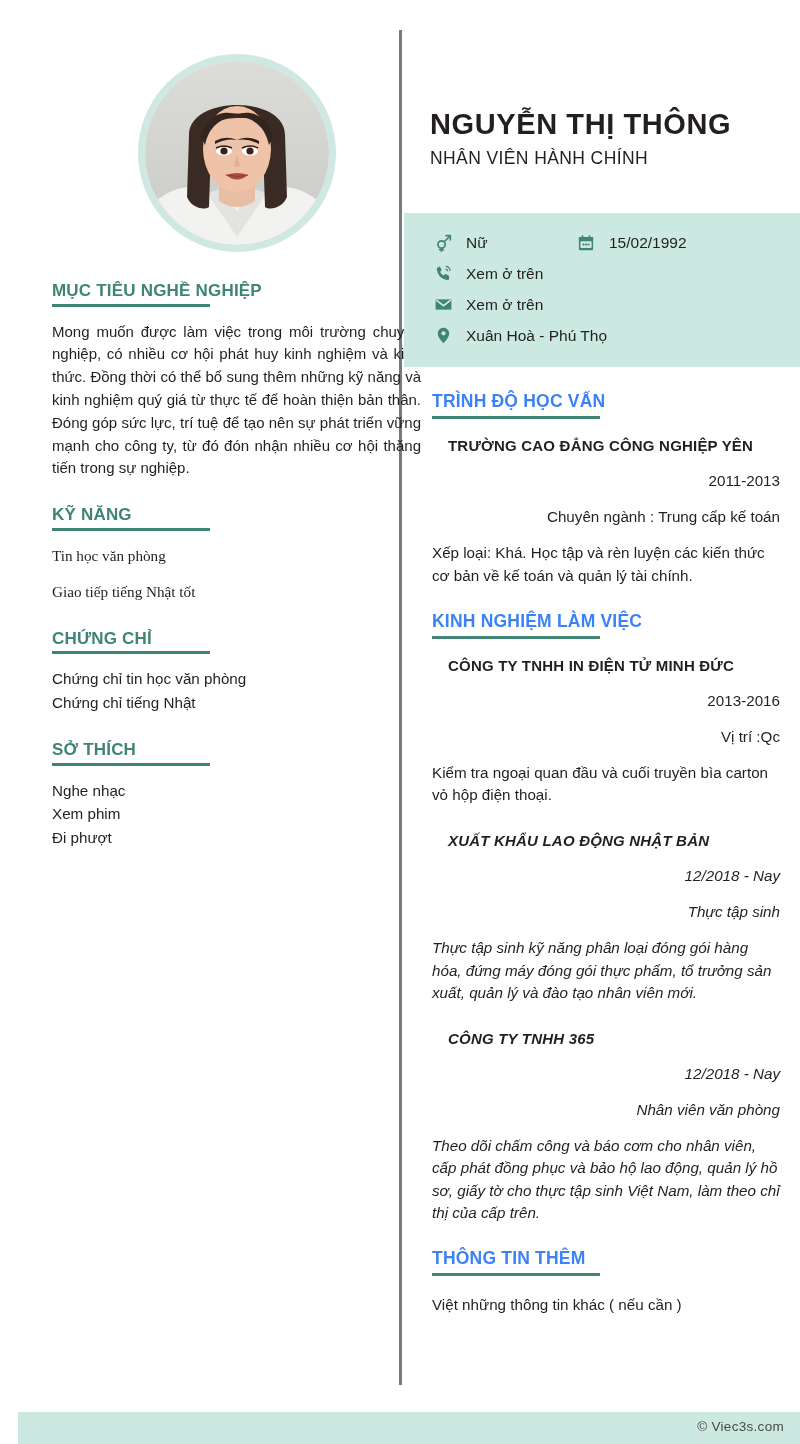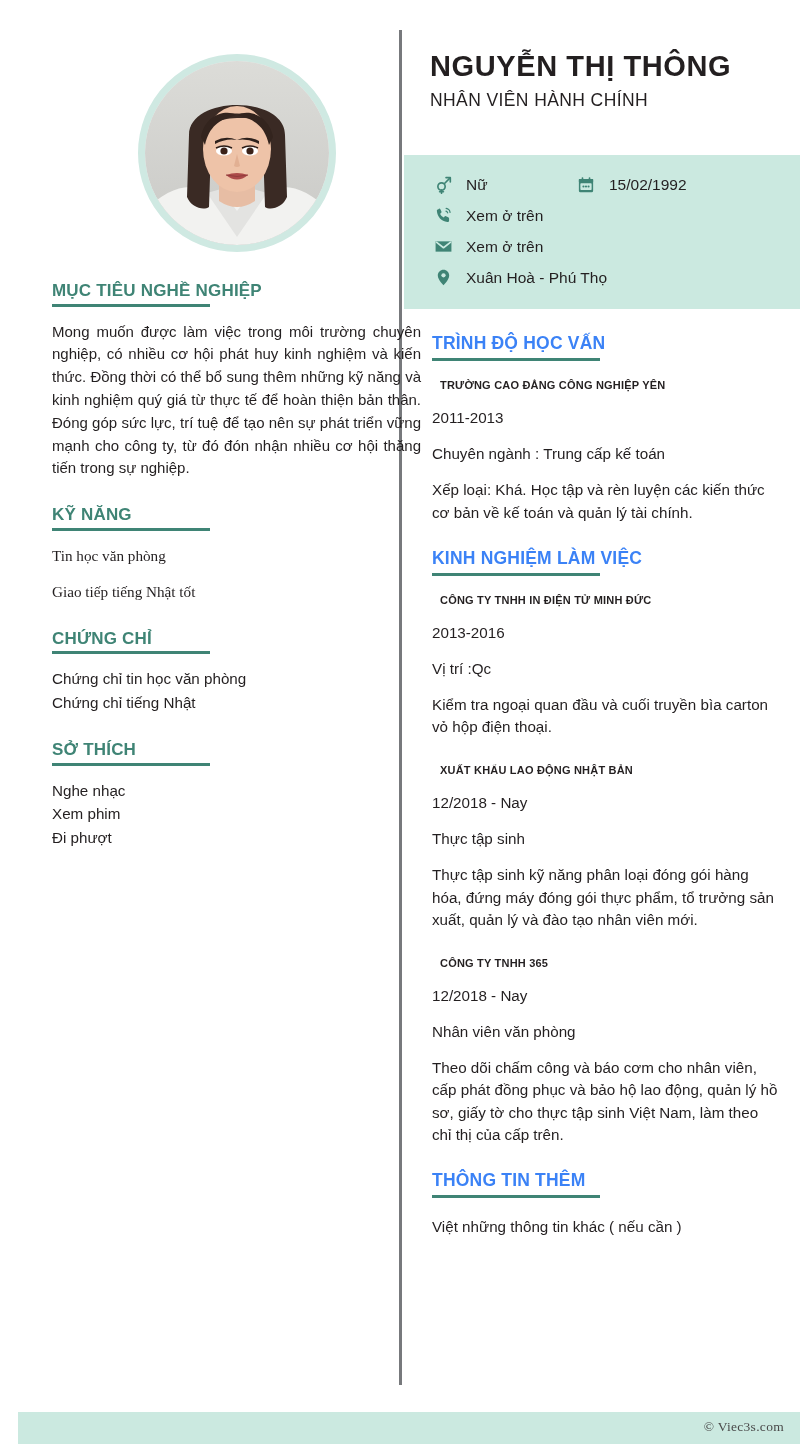--- a/index.html
+++ b/index.html
@@ -101,21 +101,21 @@
   #right-column {
     position: absolute;
     left: 404px;
     top: 0;
     width: 396px;
     height: 1444px;
     box-sizing: border-box;
   }
 
   #name-block {
-    padding: 50px 0 0 26px;
+    padding: 108px 0 0 26px;
   }
   #full-name {
     font-size: 29px;
     font-weight: bold;
     letter-spacing: 0.6px;
     color: #231f20;
     line-height: 1.15;
     margin: 0 0 7px 0;
   }
   #job-title {
@@ -174,34 +174,35 @@
   .rule-right {
     width: 168px;
     height: 3px;
     background: #3f8475;
     margin-left: 28px;
     margin-bottom: 18px;
   }
   .right-section { margin-top: 24px; }
 
   .entry { padding: 0 20px 0 28px; }
-  .entry + .entry { margin-top: 26px; }
+  .entry + .entry { margin-top: 26px; font-style: italic; }
   .entry-title {
-    font-size: 11px;
+    font-size: 15px;
     font-weight: bold;
     letter-spacing: 0.2px;
     color: #231f20;
-    margin: 0 0 14px 8px;
+    margin: 0 0 14px 16px;
     line-height: 1.25;
   }
   .entry-line {
     font-size: 15.2px;
     color: #231f20;
     margin: 0 0 14px 0;
     line-height: 1.45;
+    text-align: right;
   }
   .entry-line:last-child { margin-bottom: 0; }
   .entry-desc {
     font-size: 15.2px;
     color: #231f20;
     margin: 0;
     line-height: 1.47;
   }
 
   
@@ -211,21 +212,21 @@
     top: 1412px;
     width: 782px;
     height: 32px;
     background: #cbe9e0;
     box-sizing: border-box;
   }
   #footer-credit {
     position: absolute;
     right: 16px;
     top: 7px;
-    font-family: Liberation Serif, serif;
+    font-family: Liberation Sans, sans-serif;
     font-size: 13.5px;
     color: #4a4a4a;
     letter-spacing: 0.3px;
   }
 </style>
 </head>
 <body>
 
 <div id="cv-page">
 

